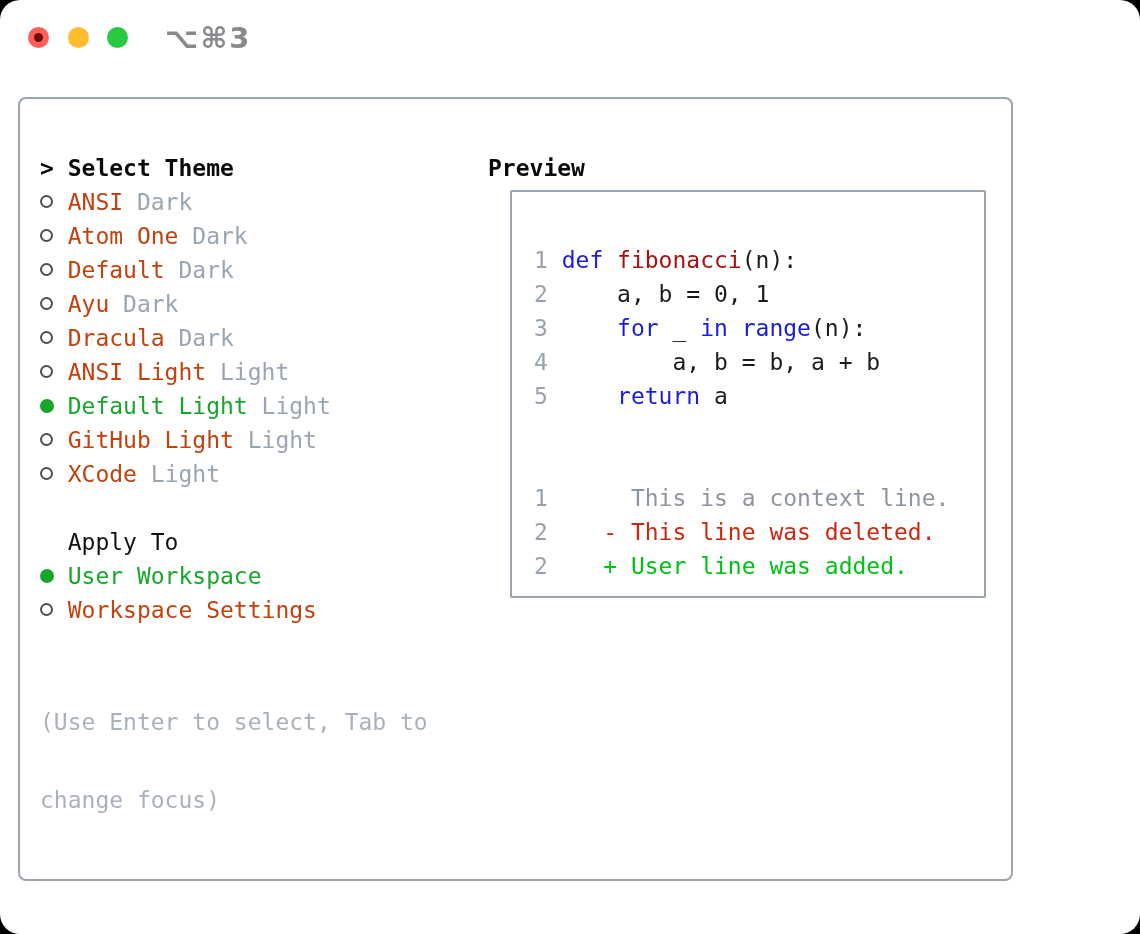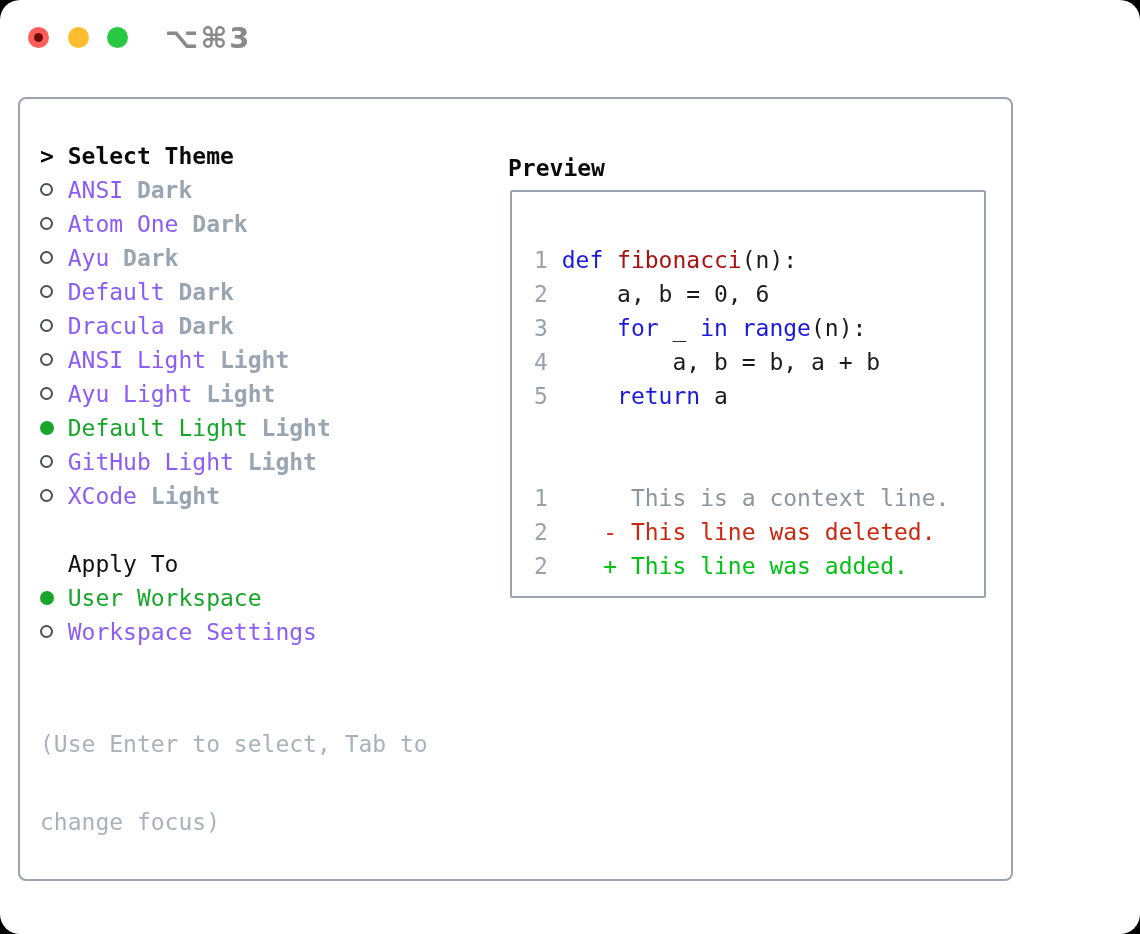--- a/index.html
+++ b/index.html
@@ -30,39 +30,39 @@
   }
   
   .main-box{
     position:absolute;left:18px;top:97px;width:995px;height:784px;
     box-sizing:border-box;
     border:2px solid var(--border);
     border-radius:8px;
     background:#fff;
   }
   .row{height:34px;line-height:34px;font-size:23px;white-space:pre;}
-  .left-col{position:absolute;left:20px;top:40px;}
+  .left-col{position:absolute;left:20px;top:52px;}
   .marker{display:inline-block;width:2ch;}
   .cursor{color:#000;font-weight:bold;}
   .htext{font-weight:bold;color:#0a0a0a;}
   .atext{color:#111;}
   .radio{
     display:inline-block;width:13px;height:13px;border-radius:50%;
     box-sizing:border-box;border:2px solid #4a4f56;
     vertical-align:middle;margin-top:-4px;
   }
   .radio.sel{border:none;background:var(--accent-green);width:14px;height:14px;}
-  .tname{color:#8b5cf6;}
+  .tname{color:#c2410c;}
   .tname.sel{color:var(--accent-green);}
-  .tvariant{color:var(--muted-gray);margin-left:1ch;font-weight:bold;}
+  .tvariant{color:var(--muted-gray);margin-left:1ch;}
   .hint .row{color:#a9b1bb;margin-top:44px;}
   .blank{height:34px;}
   
   .preview-title{
-    position:absolute;left:488px;top:52px;
+    position:absolute;left:468px;top:52px;
     height:34px;line-height:34px;font-size:23px;font-weight:bold;color:#0a0a0a;
   }
   .preview-box{
     position:absolute;left:490px;top:91px;width:476px;height:408px;
     box-sizing:border-box;border:2px solid var(--border);
     border-radius:2px;background:#fff;
     padding:51px 16px 0 22px;overflow:hidden;
   }
   .pline{height:34px;line-height:34px;font-size:23px;white-space:pre;}
   .lnum{display:inline-block;width:1ch;margin-right:1ch;color:var(--lnum-gray);}
@@ -88,25 +88,24 @@
   </div>
 
   <div class="main-box">
 
     <div class="left-col">
       <div class="row"><span class="marker cursor">&gt;</span><span class="htext">Select Theme</span></div>
 
       <div id="theme-list">
           <div class="row"><span class="marker"><span class="radio"></span></span><span class="tname">ANSI</span><span class="tvariant">Dark</span></div>
           <div class="row"><span class="marker"><span class="radio"></span></span><span class="tname">Atom One</span><span class="tvariant">Dark</span></div>
+          <div class="row"><span class="marker"><span class="radio"></span></span><span class="tname">Default</span><span class="tvariant">Dark</span></div>
           <div class="row"><span class="marker"><span class="radio"></span></span><span class="tname">Ayu</span><span class="tvariant">Dark</span></div>
-          <div class="row"><span class="marker"><span class="radio"></span></span><span class="tname">Default</span><span class="tvariant">Dark</span></div>
           <div class="row"><span class="marker"><span class="radio"></span></span><span class="tname">Dracula</span><span class="tvariant">Dark</span></div>
           <div class="row"><span class="marker"><span class="radio"></span></span><span class="tname">ANSI Light</span><span class="tvariant">Light</span></div>
-          <div class="row"><span class="marker"><span class="radio"></span></span><span class="tname">Ayu Light</span><span class="tvariant">Light</span></div>
           <div class="row"><span class="marker"><span class="radio sel"></span></span><span class="tname sel">Default Light</span><span class="tvariant">Light</span></div>
           <div class="row"><span class="marker"><span class="radio"></span></span><span class="tname">GitHub Light</span><span class="tvariant">Light</span></div>
           <div class="row"><span class="marker"><span class="radio"></span></span><span class="tname">XCode</span><span class="tvariant">Light</span></div>
         </div>
 
       <div class="row blank"></div>
 
       <div class="row"><span class="marker"></span><span class="atext">Apply To</span></div>
 
       <div id="apply-list">
@@ -120,28 +119,28 @@
         <div class="row">(Use Enter to select, Tab to</div>
         <div class="row">change focus)</div>
       </div>
     </div>
 
     <div class="preview-title">Preview</div>
 
     <div class="preview-box">
       <div id="code-lines">
           <div class="pline"><span class="lnum">1</span><span class="tok-keyword">def </span><span class="tok-function">fibonacci</span><span class="tok-plain">(n):</span></div>
-          <div class="pline"><span class="lnum">2</span><span class="tok-plain">    a, b = 0, 6</span></div>
+          <div class="pline"><span class="lnum">2</span><span class="tok-plain">    a, b = 0, 1</span></div>
           <div class="pline"><span class="lnum">3</span><span class="tok-plain">    </span><span class="tok-keyword">for</span><span class="tok-plain"> _ </span><span class="tok-keyword">in</span><span class="tok-plain"> </span><span class="tok-keyword">range</span><span class="tok-plain">(n):</span></div>
           <div class="pline"><span class="lnum">4</span><span class="tok-plain">        a, b = b, a + b</span></div>
           <div class="pline"><span class="lnum">5</span><span class="tok-plain">    </span><span class="tok-keyword">return</span><span class="tok-plain"> a</span></div>
         </div>
       <div class="pline"></div>
       <div class="pline"></div>
       <div id="diff-lines">
           <div class="pline"><span class="lnum">1</span><span class="tok-context">     This is a context line.</span></div>
           <div class="pline"><span class="lnum">2</span><span class="tok-deleted">   - This line was deleted.</span></div>
-          <div class="pline"><span class="lnum">2</span><span class="tok-added">   + This line was added.</span></div>
+          <div class="pline"><span class="lnum">2</span><span class="tok-added">   + User line was added.</span></div>
         </div>
     </div>
 
   </div>
 </div>
 
 </body></html>

